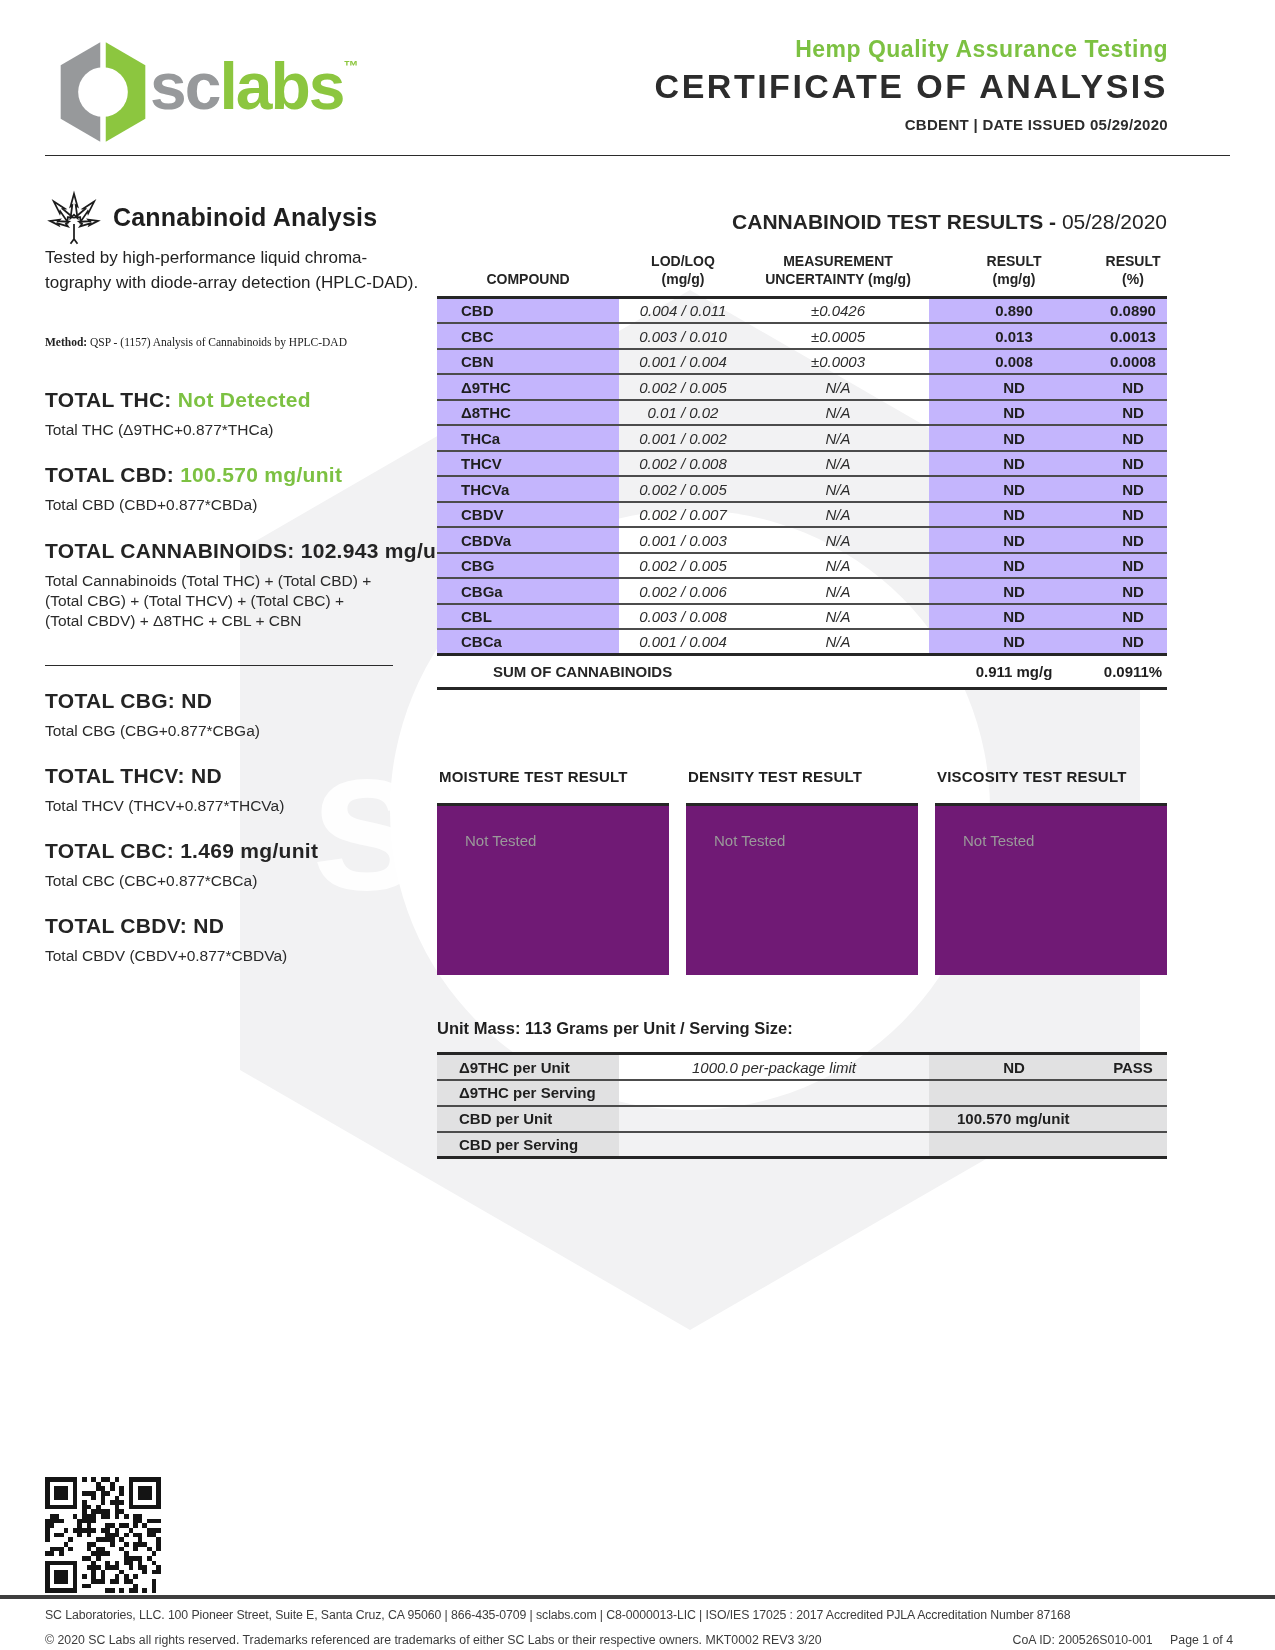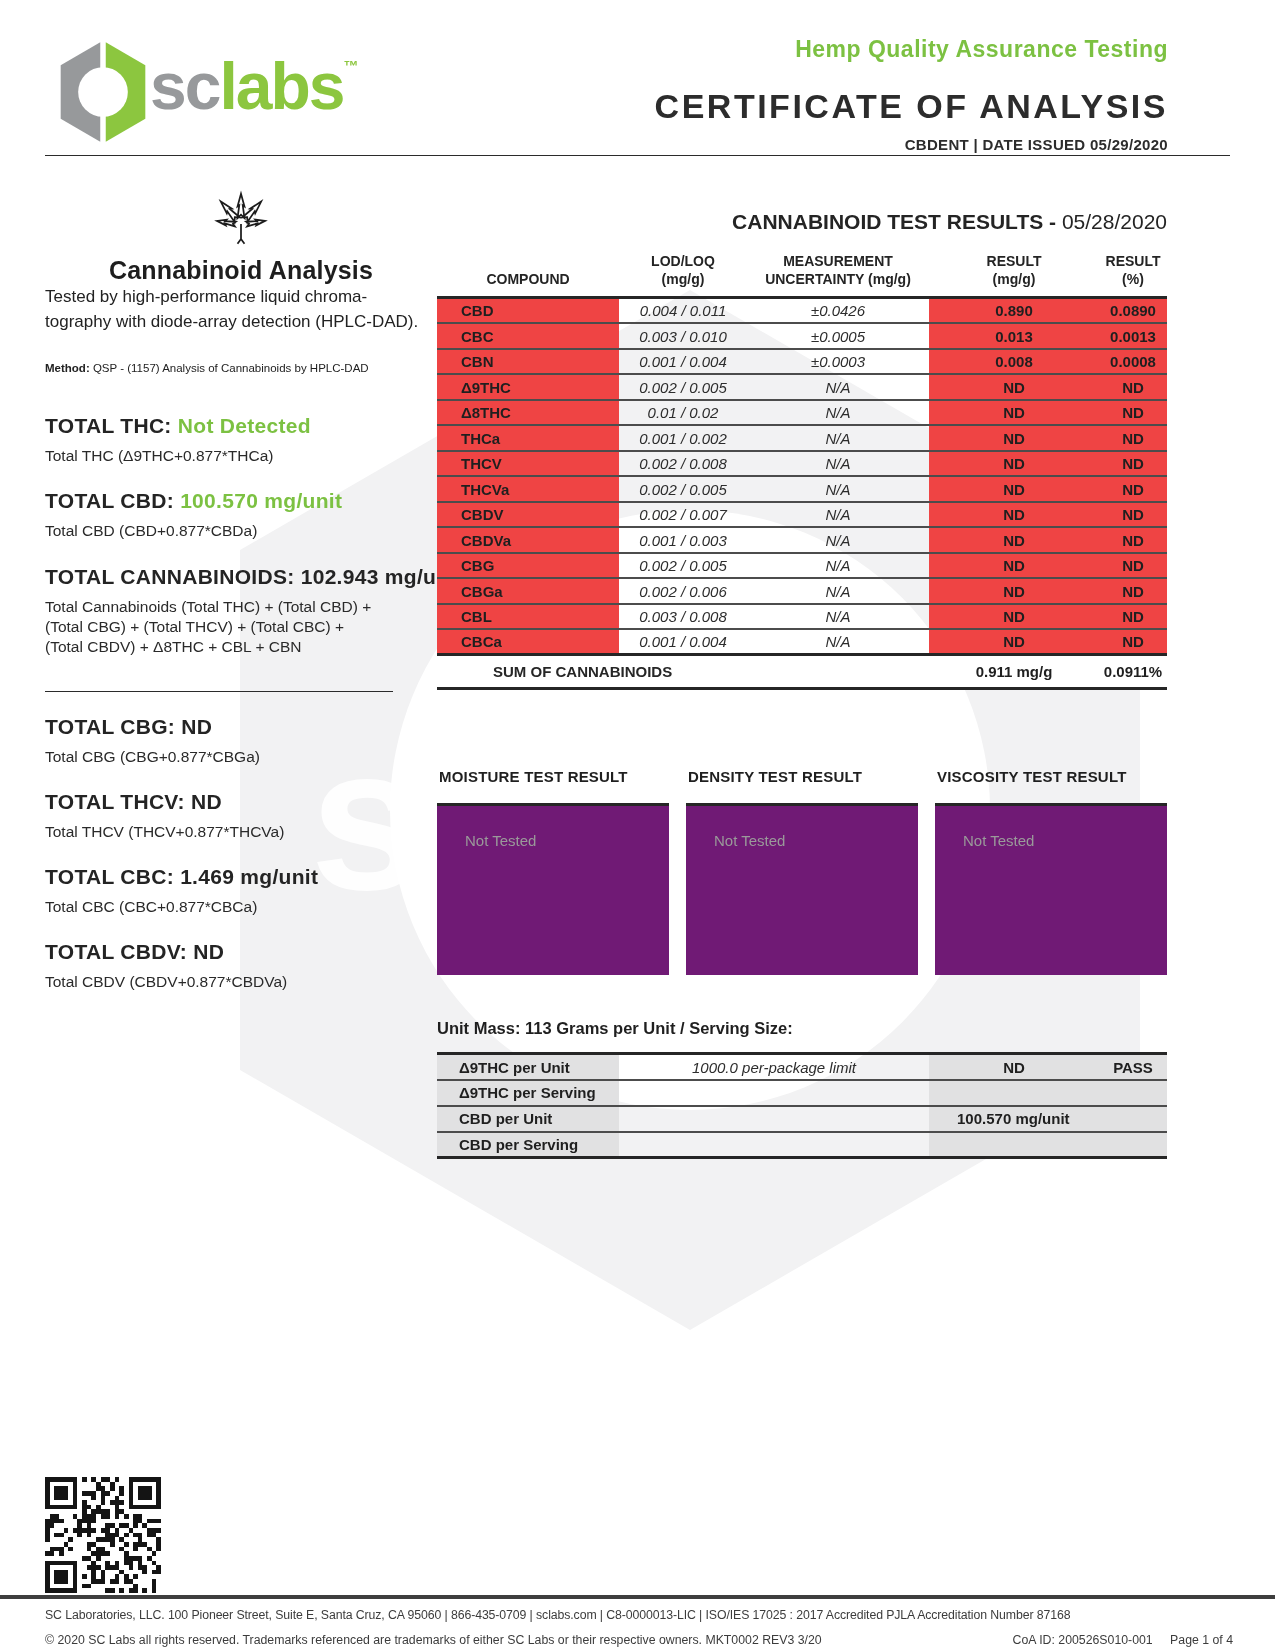--- a/index.html
+++ b/index.html
@@ -19,30 +19,30 @@
   .content { position:relative; z-index:1; }
 
   
   .logo-svg { position:absolute; left:57px; top:40px; }
   .brand { position:absolute; left:150px; top:48px; font-size:66px; font-weight:600; letter-spacing:-2px; }
   .brand .sc { color:#97999b; }
   .brand .labs { color:#8cc63f; }
   .brand .tm { font-size:15px; color:#8cc63f; vertical-align:38px; letter-spacing:0; }
   .head-right { position:absolute; right:107px; top:36px; text-align:right; width:700px; }
   .head-sub { color:#7cc142; font-size:23px; font-weight:700; letter-spacing:0.5px; }
-  .head-title { color:#2c2c2c; font-size:34px; font-weight:700; letter-spacing:2.5px; margin-top:24px; }
+  .head-title { color:#2c2c2c; font-size:34px; font-weight:700; letter-spacing:2.5px; margin-top:4px; }
   .head-meta { color:#2c2c2c; font-size:15px; font-weight:700; margin-top:10px; letter-spacing:0.3px; }
   .head-rule { position:absolute; left:45px; right:45px; top:155px; height:1px; background:#2b2b2b; }
 
   
   .analysis-col { position:absolute; left:45px; top:188px; width:392px; }
-  .sec-head { display:flex; align-items:center; gap:10px;flex-direction:column; }
+  .sec-head { display:flex; align-items:center; gap:10px; }
   .sec-head h2 { font-size:25px; font-weight:700; color:#1e1e1e; letter-spacing:0.2px; }
   .desc { font-size:17px; line-height:1.45; color:#222; }
-  .method { margin-top:28px; font-size:11.5px; color:#222; }
+  .method { margin-top:41px; font-size:11.5px; color:#222;font-family:Liberation Serif, serif; }
   .method b { font-weight:700; }
   .total-block { margin-top:23px; }
   .total-block.first { margin-top:40px; }
   .t-head { font-size:21px; font-weight:700; color:#242424; letter-spacing:0.3px; white-space:nowrap; }
   .t-val.green { color:#7cc142; }
   .t-formula { margin-top:8px; font-size:15.5px; color:#2a2a2a; line-height:1.3; }
   .t-formula span { display:block; }
   .col-divider { margin-top:34px; margin-bottom:2px; height:1px; background:#2b2b2b; width:348px; border:none; }
 
   
@@ -52,21 +52,21 @@
 
   table.res { border-collapse:collapse; table-layout:fixed; width:730px; margin-top:18px; }
   table.res col.c1{width:182px} table.res col.c2{width:128px} table.res col.c3{width:182px}
   table.res col.c4{width:170px} table.res col.c5{width:68px}
   table.res thead th { font-size:14px; font-weight:700; color:#242424; text-align:center;
     line-height:1.3; padding-bottom:8px; vertical-align:bottom; }
   table.res thead tr { border-bottom:3px solid #262626; }
   table.res tbody tr { border-bottom:2px solid #4c4c4c; }
   table.res tbody tr:last-child { border-bottom:3px solid #262626; }
   table.res td { height:25.5px; font-size:15px; vertical-align:middle; }
-  td.cell-gray { background:#ef4444; }
+  td.cell-gray { background:#c4b5fd; }
   td.compound { font-weight:700; color:#1f1f1f; padding-left:24px; }
   td.lod, td.unc { font-style:italic; text-align:center; color:#2d2d2d; }
   td.resv, td.pctv { font-weight:700; text-align:center; color:#1f1f1f; }
   tr.sum-row { border-bottom:3px solid #262626; }
   tr.sum-row td { height:34px; background:#fff; }
   tr.sum-row .sum-label { font-weight:700; padding-left:56px; font-size:15px; }
   tr.sum-row .resv, tr.sum-row .pctv { background:#fff; }
 
   
   .panels { display:flex; gap:17px; margin-top:78px; }

